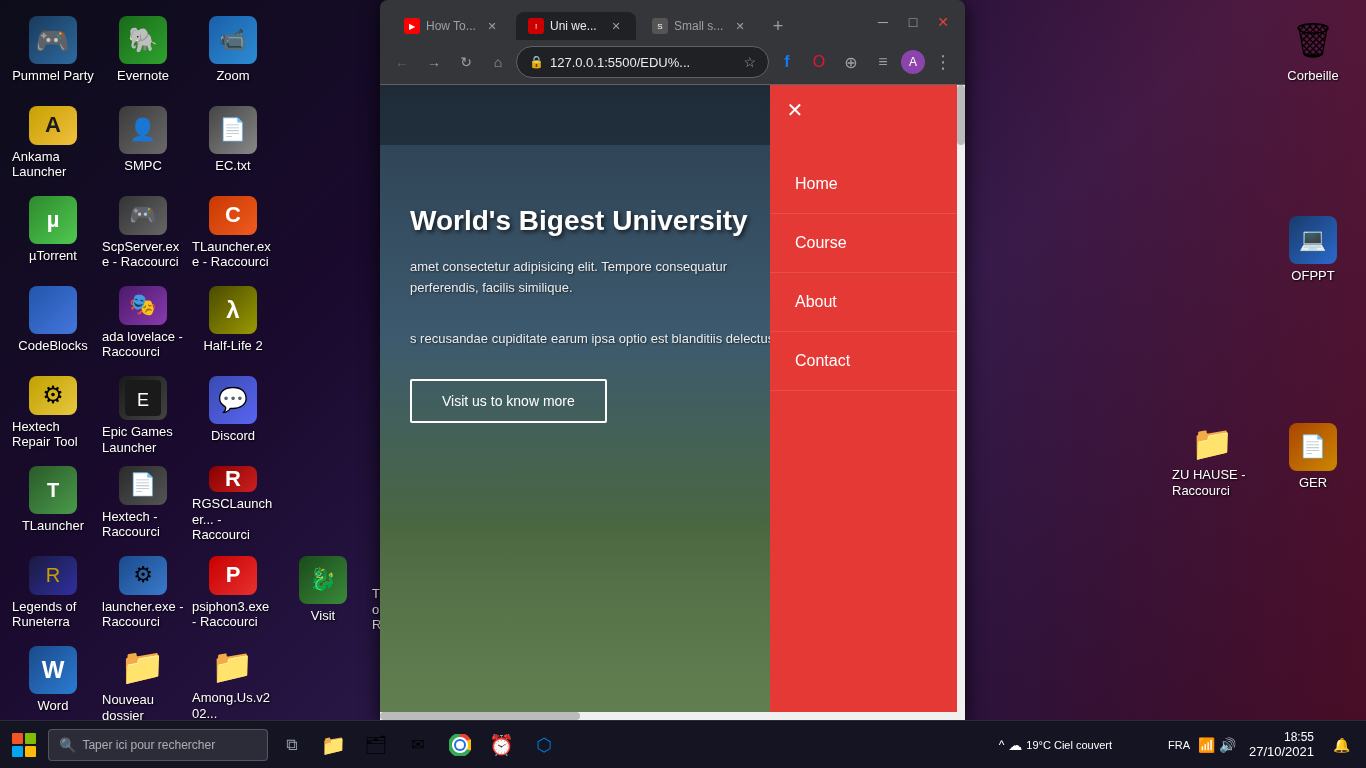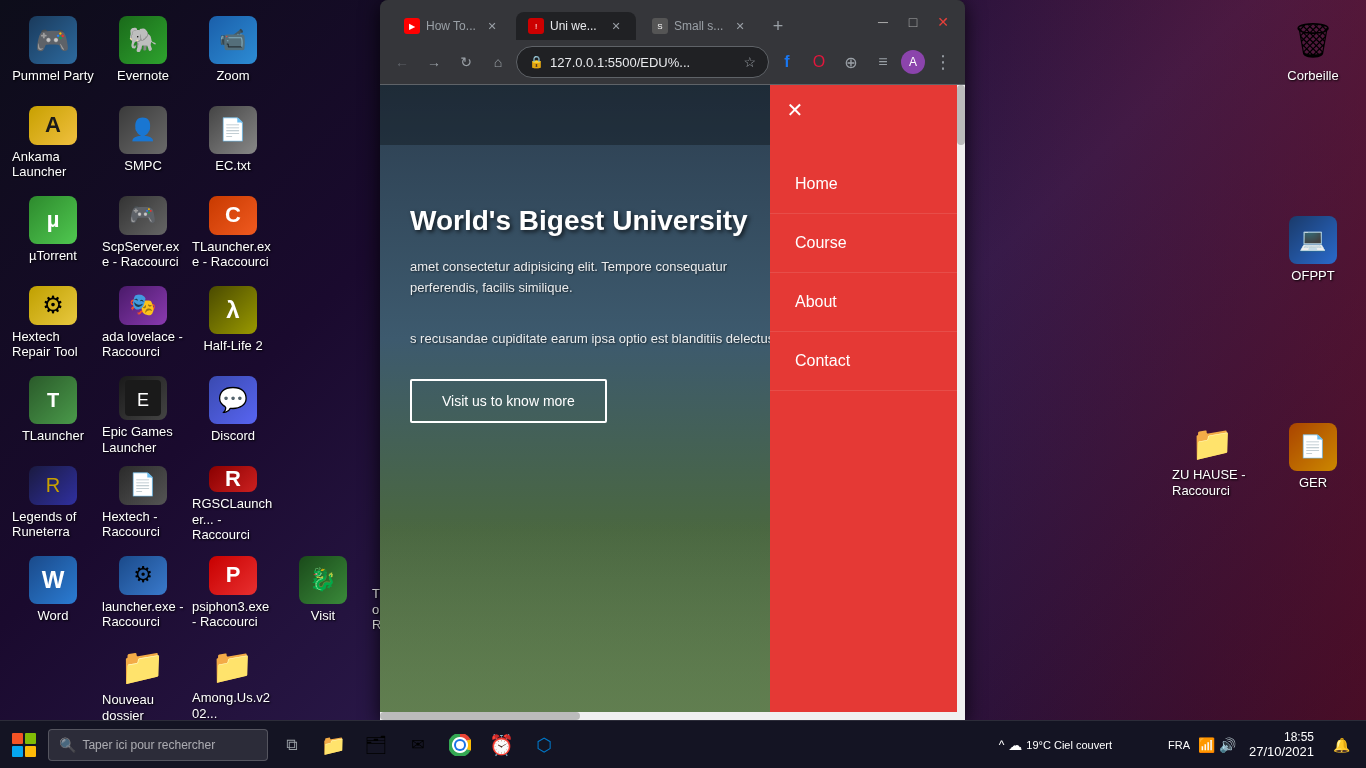--- a/index.html
+++ b/index.html
@@ -565,20 +565,29 @@
       </div>
       <div class="icon-item">
         <div class="icon-img ic-ankama" style="font-size:22px;font-weight:bold;color:#1a1a1a;">A</div>
         <span class="icon-label">Ankama Launcher</span>
       </div>
       <div class="icon-item">
         <div class="icon-img ic-utorrent" style="font-size:22px;font-weight:bold;color:white;">µ</div>
         <span class="icon-label">µTorrent</span>
       </div>
       <div class="icon-item">
+        <div class="icon-img ic-codeblocks" style="display:grid;grid-template-columns:1fr 1fr;gap:3px;padding:8px;">
+          <div style="background:#e83030;border-radius:2px;"></div>
+          <div style="background:#30a030;border-radius:2px;"></div>
+          <div style="background:#3030e8;border-radius:2px;"></div>
+          <div style="background:#e8c800;border-radius:2px;"></div>
+        </div>
+        <span class="icon-label">CodeBlocks</span>
+      </div>
+      <div class="icon-item">
         <div class="icon-img ic-hextech" style="font-size:24px;">⚙</div>
         <span class="icon-label">Hextech Repair Tool</span>
       </div>
       <div class="icon-item">
         <div class="icon-img ic-tlauncher" style="font-size:20px;font-weight:bold;color:white;">T</div>
         <span class="icon-label">TLauncher</span>
       </div>
       <div class="icon-item">
         <div class="icon-img ic-legends" style="font-size:20px;color:#c8a000;">R</div>
         <span class="icon-label">Legends of Runeterra</span>

